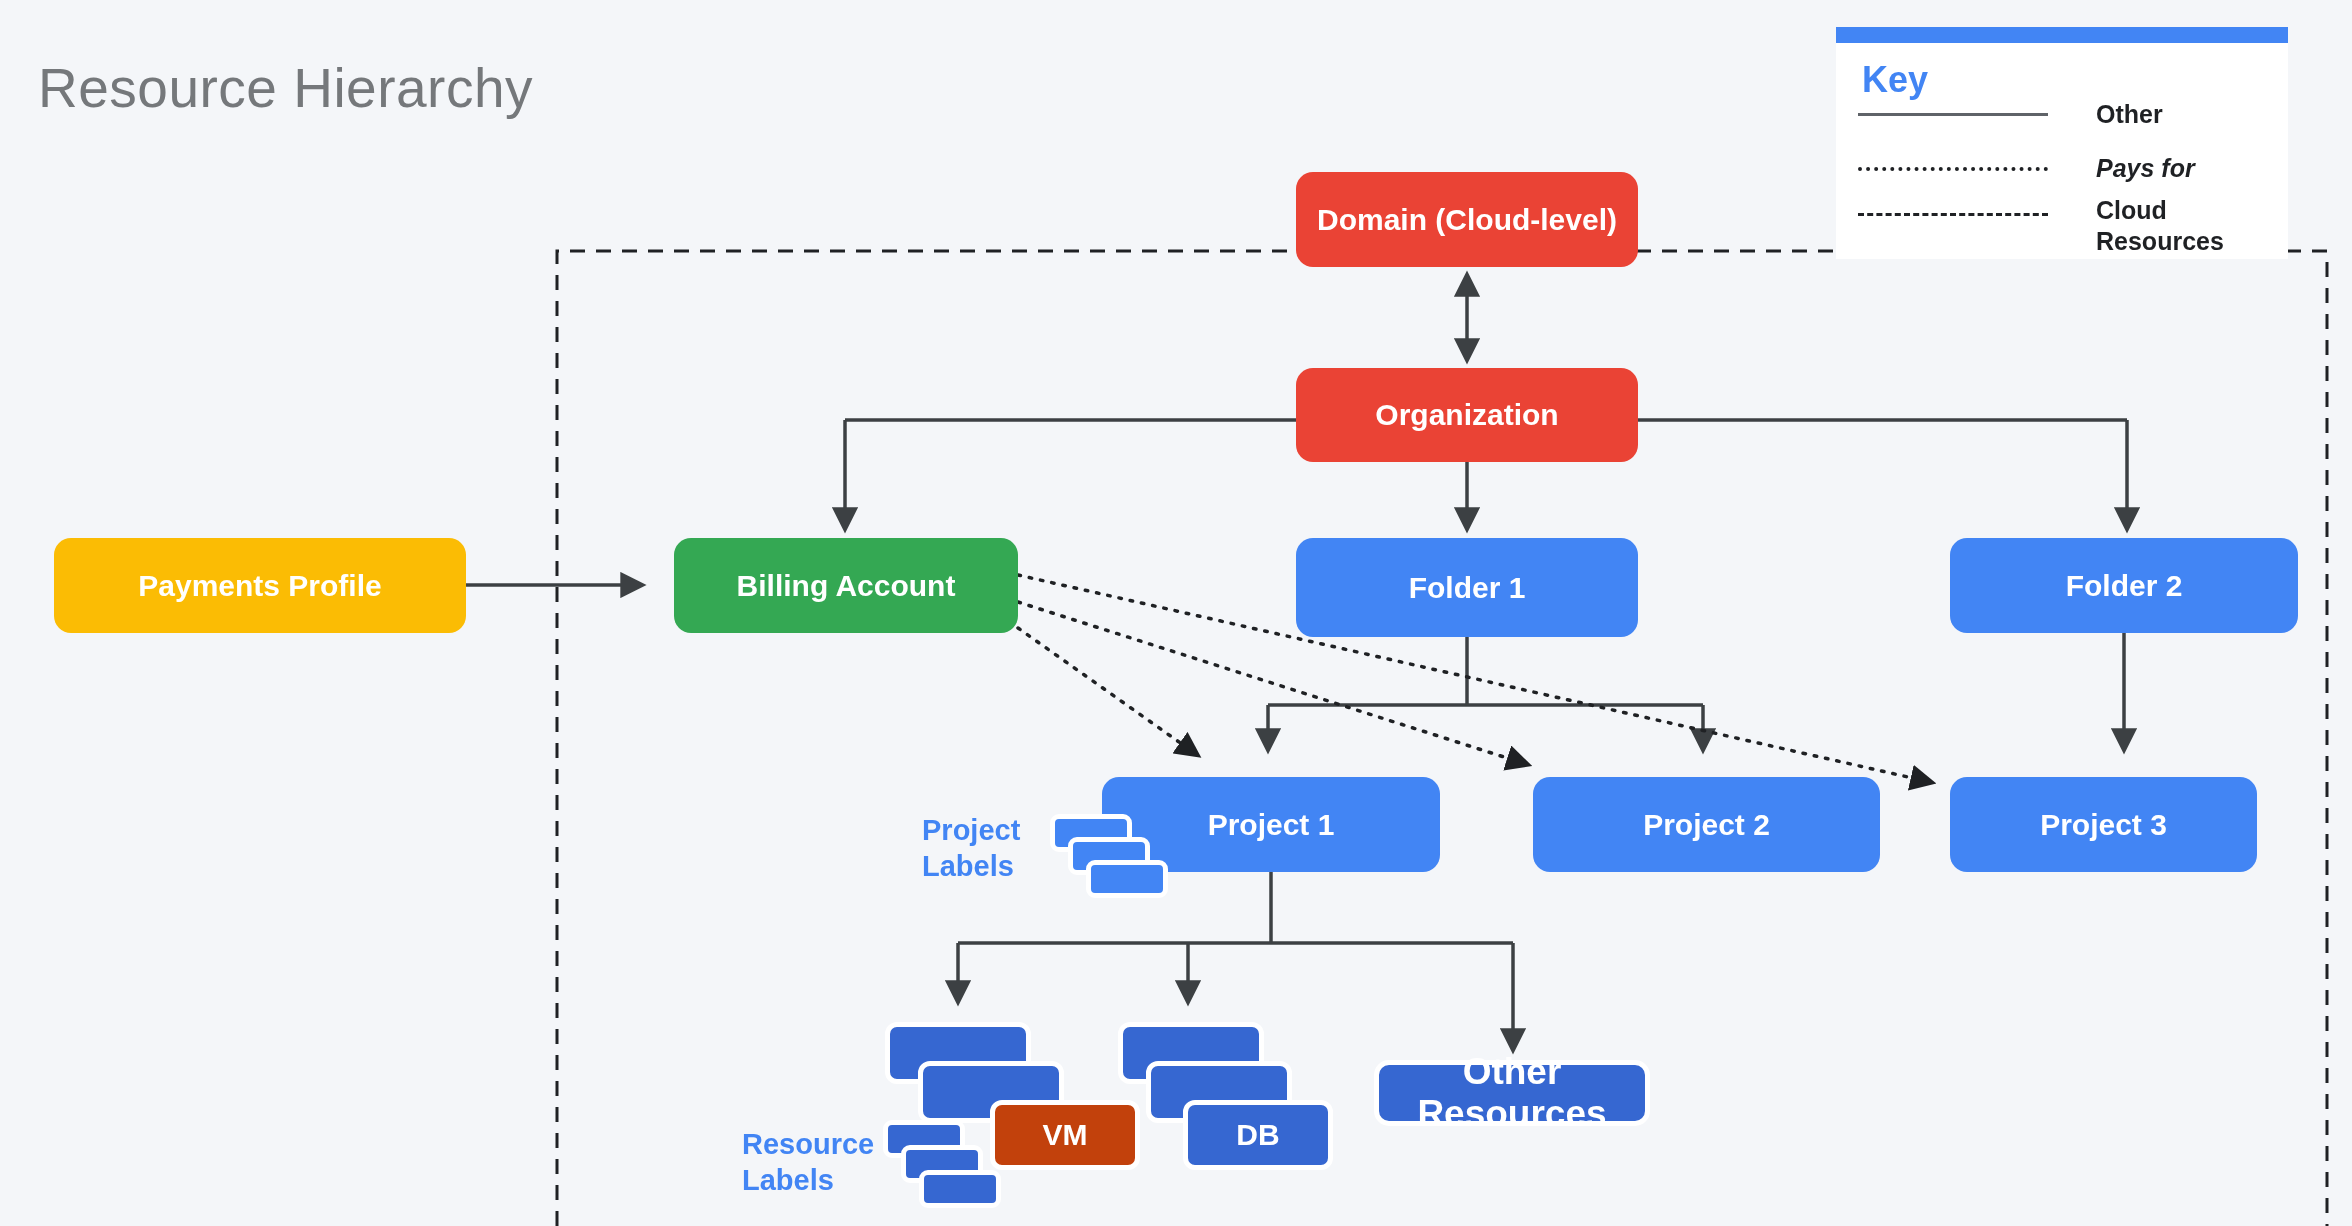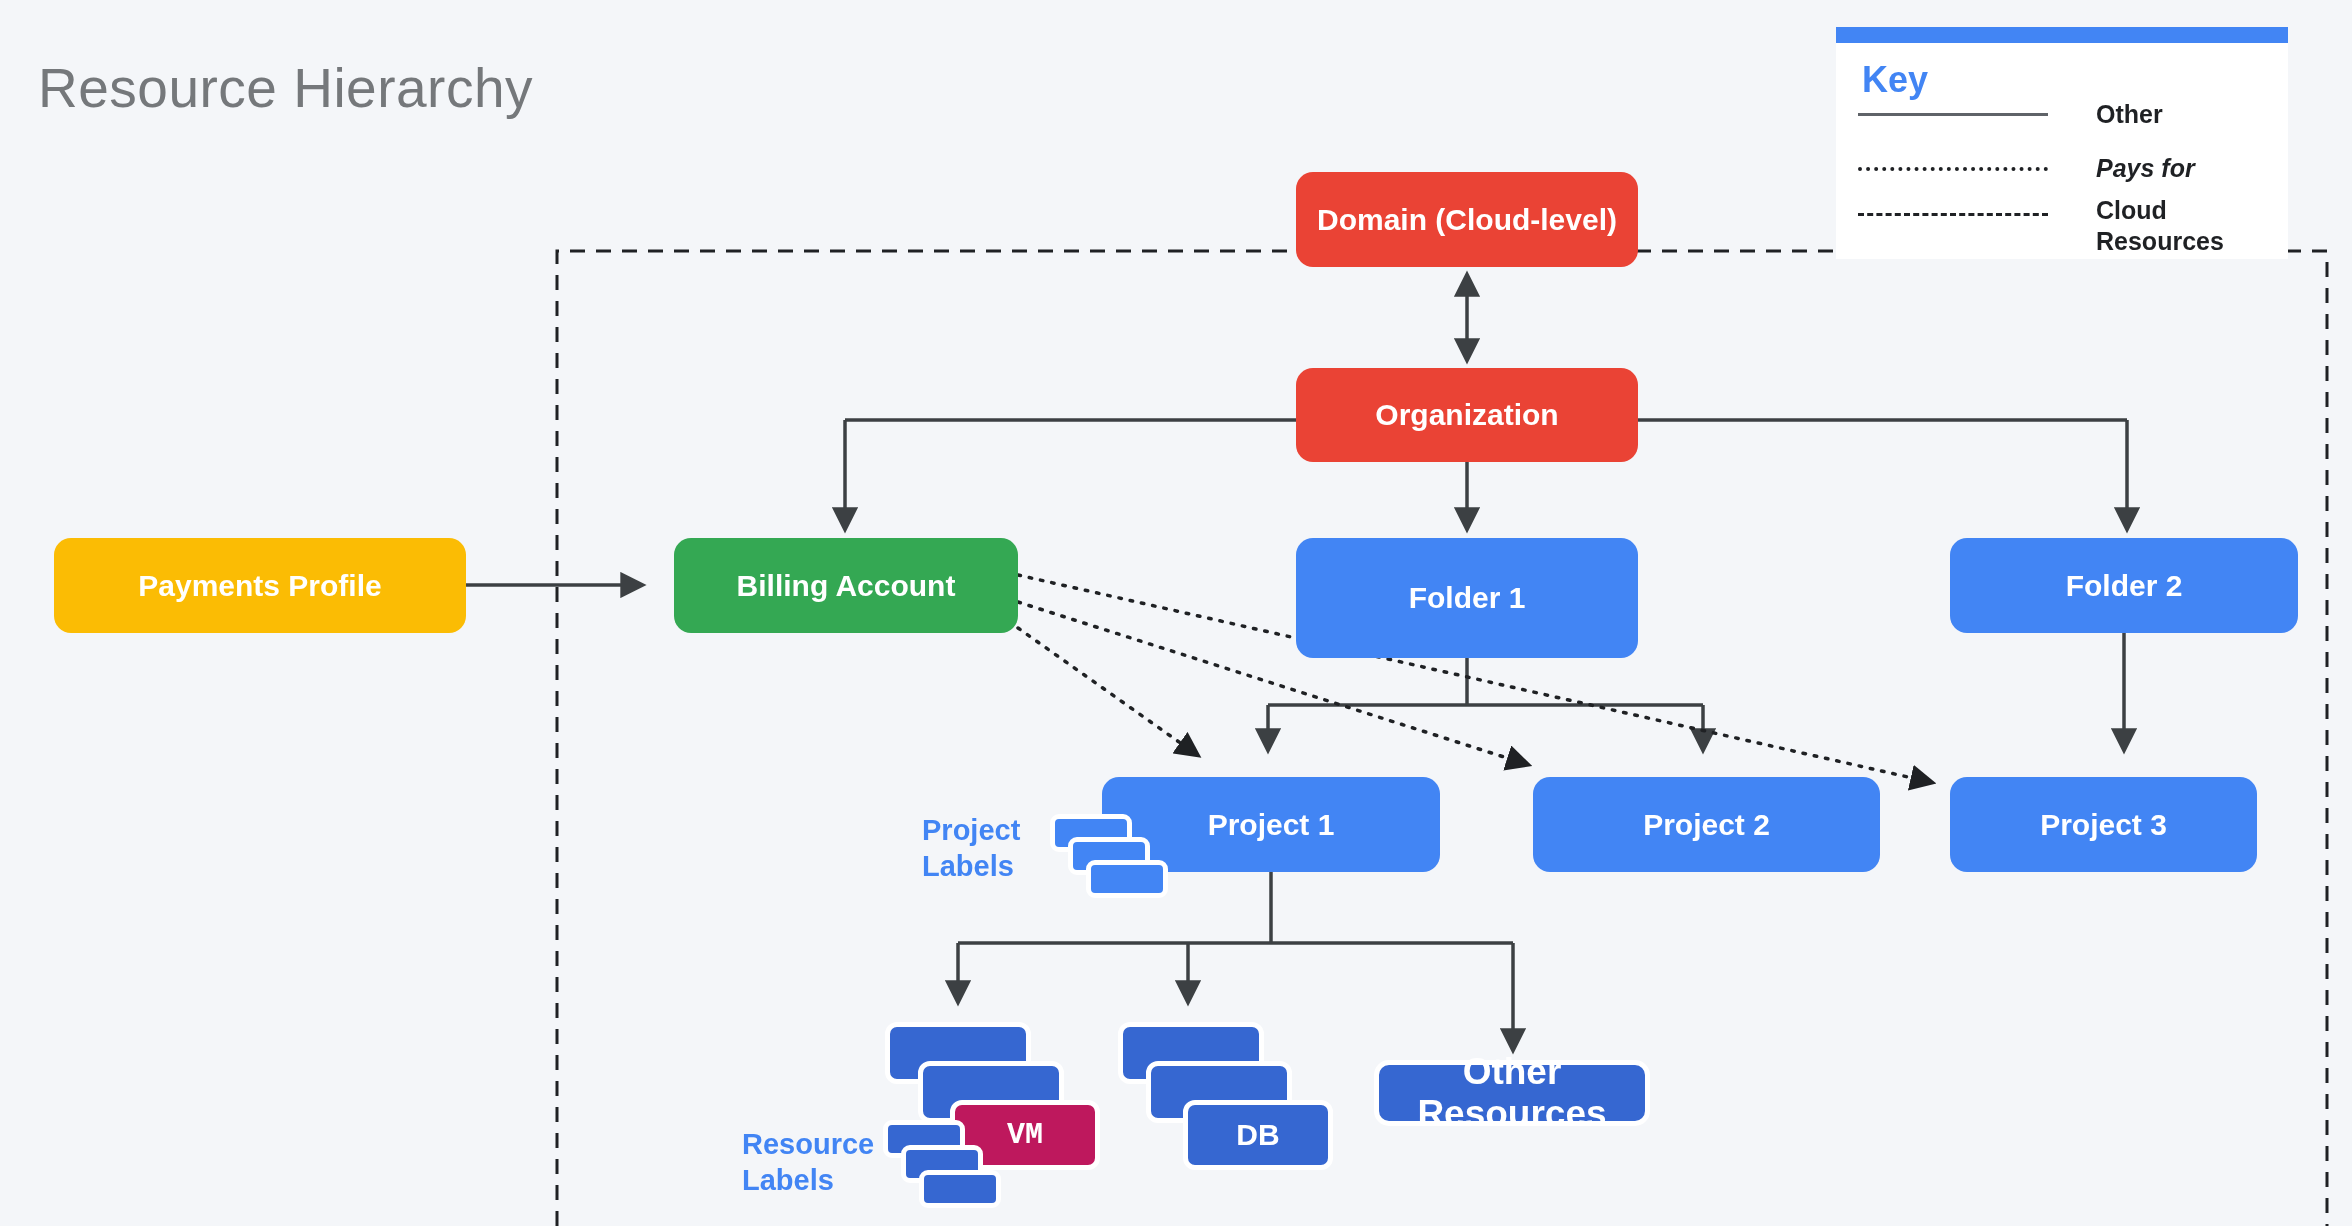--- a/index.html
+++ b/index.html
@@ -93,40 +93,40 @@
     <div class="key-line dotted"></div>
     <div class="key-label l2">Pays for</div>
     <div class="key-line dashed"></div>
     <div class="key-label l3">Cloud Resources</div>
   </div>
 
   <div class="node" style="left: 1296px; top: 172px; width: 342px; height: 95px; background-color: rgb(234, 67, 53);">Domain (Cloud-level)</div>
   <div class="node" style="left: 1296px; top: 368px; width: 342px; height: 94px; background-color: rgb(234, 67, 53);">Organization</div>
   <div class="node" style="left: 54px; top: 538px; width: 412px; height: 95px; background-color: rgb(251, 188, 4);">Payments Profile</div>
   <div class="node" style="left: 674px; top: 538px; width: 344px; height: 95px; background-color: rgb(52, 168, 83);">Billing Account</div>
-  <div class="node" style="left: 1296px; top: 538px; width: 342px; height: 120px; background-color: rgb(66, 133, 244);">Folder 1</div>
+  <div class="node" style="left: 1296px; top: 538px; width: 342px; height: 99px; background-color: rgb(66, 133, 244);">Folder 1</div>
   <div class="node" style="left: 1950px; top: 538px; width: 348px; height: 95px; background-color: rgb(66, 133, 244);">Folder 2</div>
   <div class="node" style="left: 1102px; top: 777px; width: 338px; height: 95px; background-color: rgb(66, 133, 244);">Project 1</div>
   <div class="node" style="left: 1533px; top: 777px; width: 347px; height: 95px; background-color: rgb(66, 133, 244);">Project 2</div>
   <div class="node" style="left: 1950px; top: 777px; width: 307px; height: 95px; background-color: rgb(66, 133, 244);">Project 3</div>
 
   <div class="ann" style="left:922px;top:812px;">
     <div>Project</div>
     <div>Labels</div>
   </div>
   <div>
     <div class="mini" style="left: 1050px; top: 814px; background-color: rgb(66, 133, 244);"></div>
     <div class="mini" style="left: 1068px; top: 837px; background-color: rgb(66, 133, 244);"></div>
     <div class="mini" style="left: 1086px; top: 860px; background-color: rgb(66, 133, 244);"></div>
   </div>
 
   <div>
     <div class="stack-rect" style="left: 885px; top: 1022px; width: 146px; height: 62px; background-color: rgb(54, 103, 209);"></div>
     <div class="stack-rect" style="left: 918px; top: 1061px; width: 146px; height: 62px; background-color: rgb(54, 103, 209);"></div>
-    <div class="node stack-rect" style="left: 950px; top: 1100px; width: 150px; height: 70px; font-size: 30px; background-color: #be185d; font-family: Liberation Mono, monospace;">VM</div>
+    <div class="node stack-rect" style="left: 990px; top: 1100px; width: 150px; height: 70px; font-size: 30px; background-color: #c2410c;">VM</div>
   </div>
 
   <div>
     <div class="stack-rect" style="left: 1118px; top: 1022px; width: 146px; height: 62px; background-color: rgb(54, 103, 209);"></div>
     <div class="stack-rect" style="left: 1146px; top: 1061px; width: 146px; height: 62px; background-color: rgb(54, 103, 209);"></div>
     <div class="node stack-rect" style="left: 1183px; top: 1100px; width: 150px; height: 70px; font-size: 30px; background-color: rgb(54, 103, 209);">DB</div>
   </div>
 
   <div class="node resource" style="left: 1374px; top: 1060px; width: 276px; height: 66px; font-size: 37px; background-color: rgb(54, 103, 209);">Other Resources</div>
 

